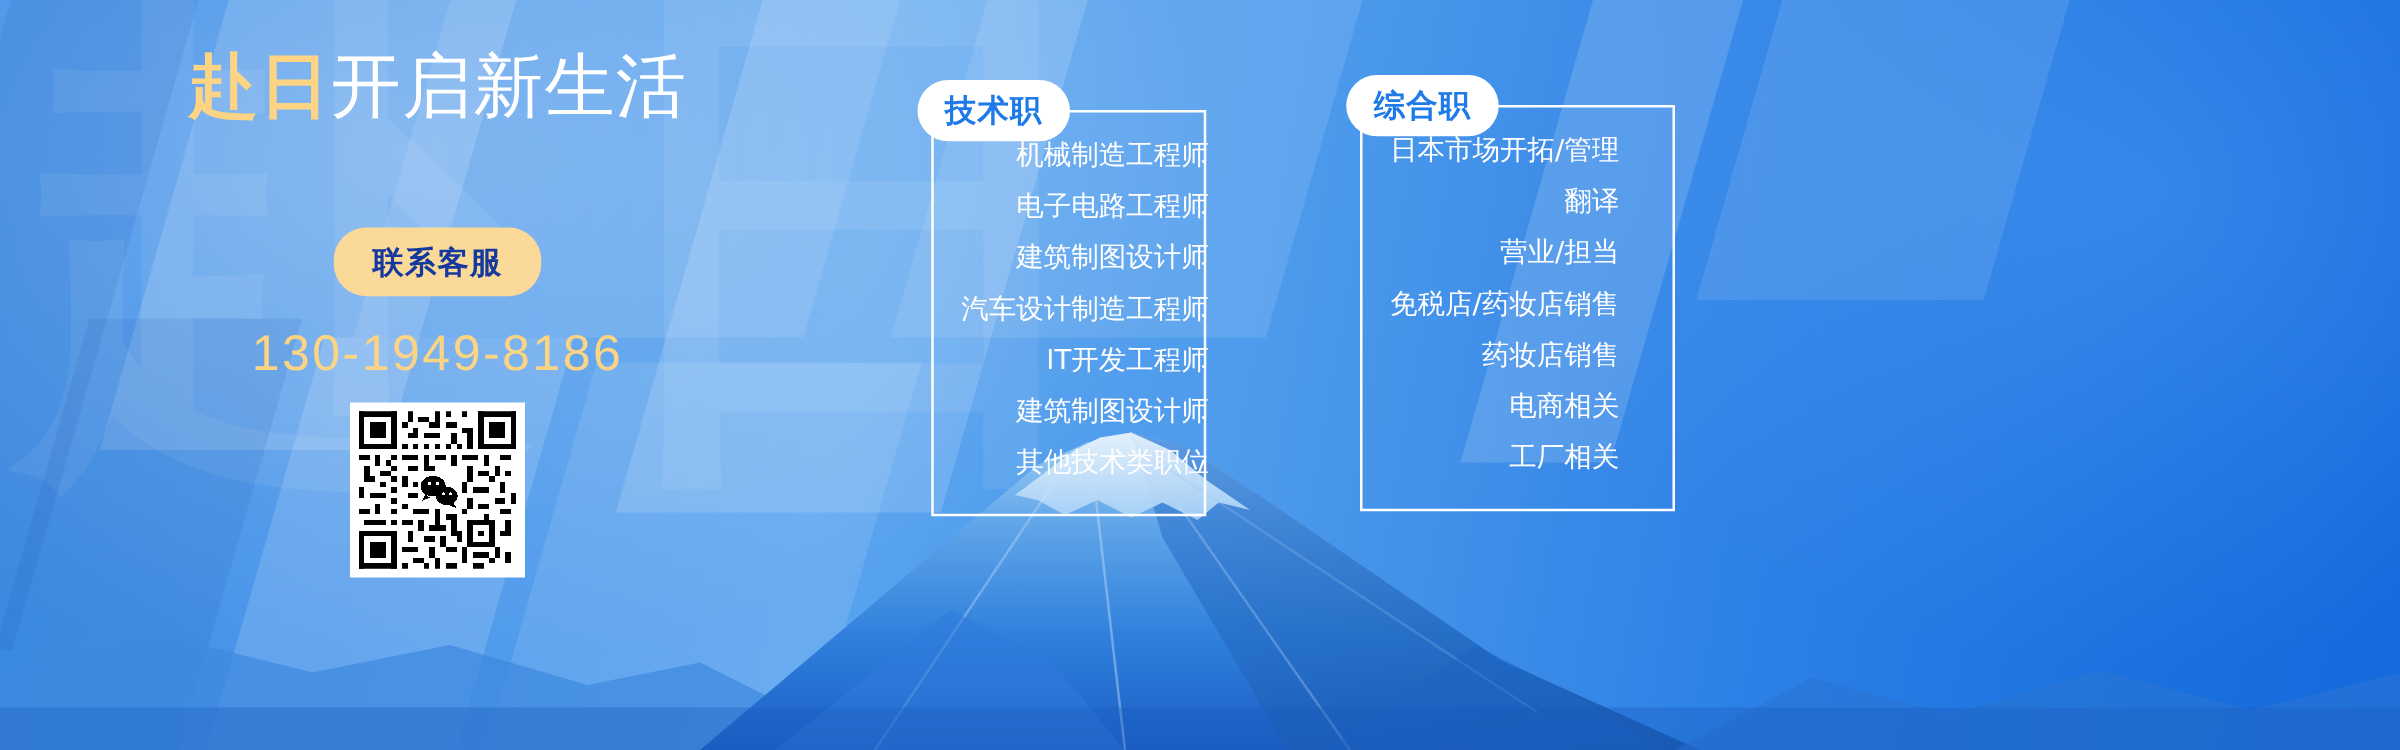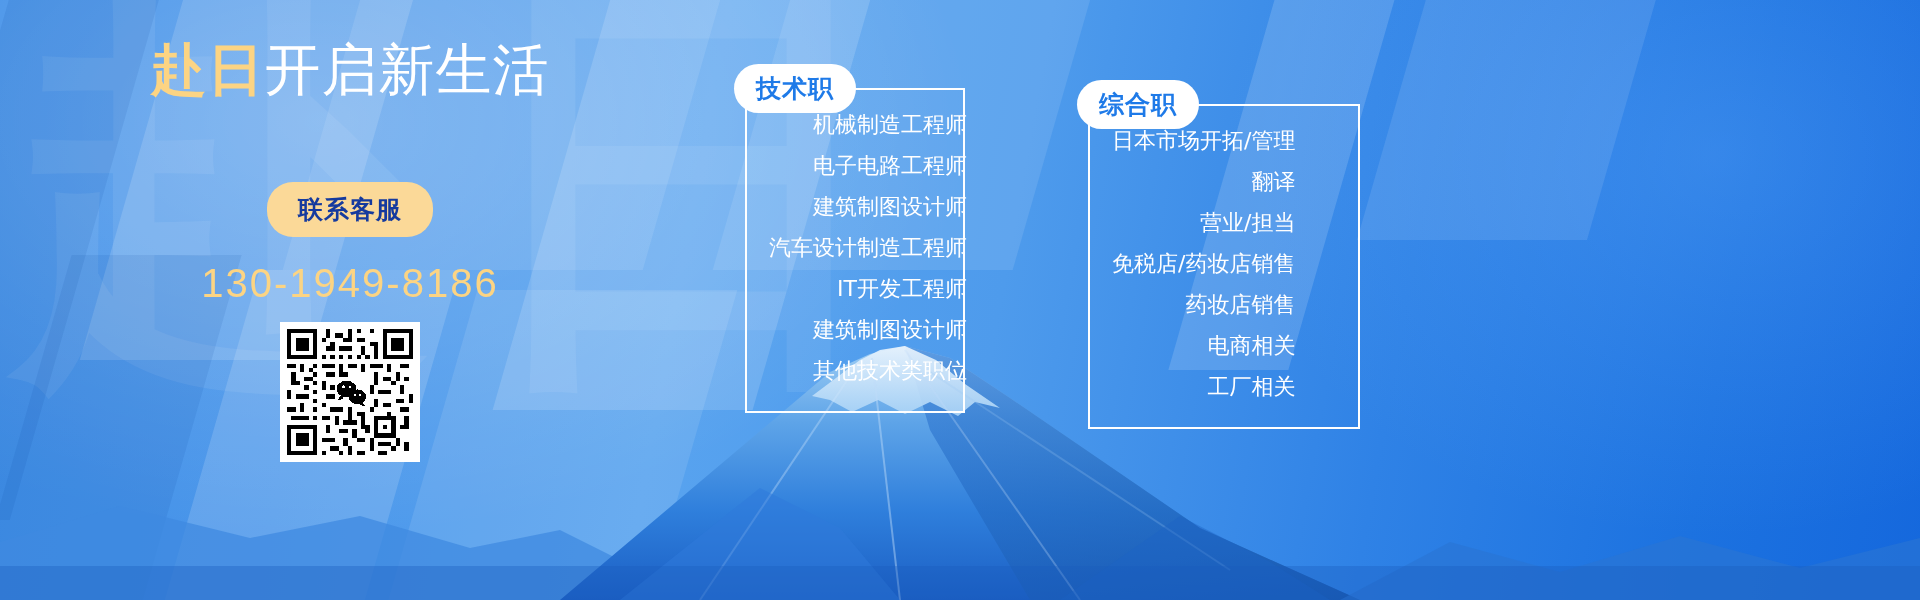--- a/index.html
+++ b/index.html
@@ -91,21 +91,21 @@
     position:relative;
   }
   .qr-canvas { width:100%; height:100%; display:block; }
 
   
   .panel {
     position:absolute;
     border:2px solid #ffffff;
   }
   #panel-tech  { left:745px;  top:88px; width:220px; height:325px; }
-  #panel-gen   { left:1088px; top:104px; width:272px; height:325px; }
+  #panel-gen   { left:1088px; top:84px; width:252px; height:325px; }
 
   .panel-badge {
     position:absolute;
     top:-26px; left:-13px;
     background:#ffffff;
     color:#1e7ae8;
     font-size:25px; font-weight:bold;
     padding:8px 22px;
     border-radius:26px;
     white-space:nowrap;

